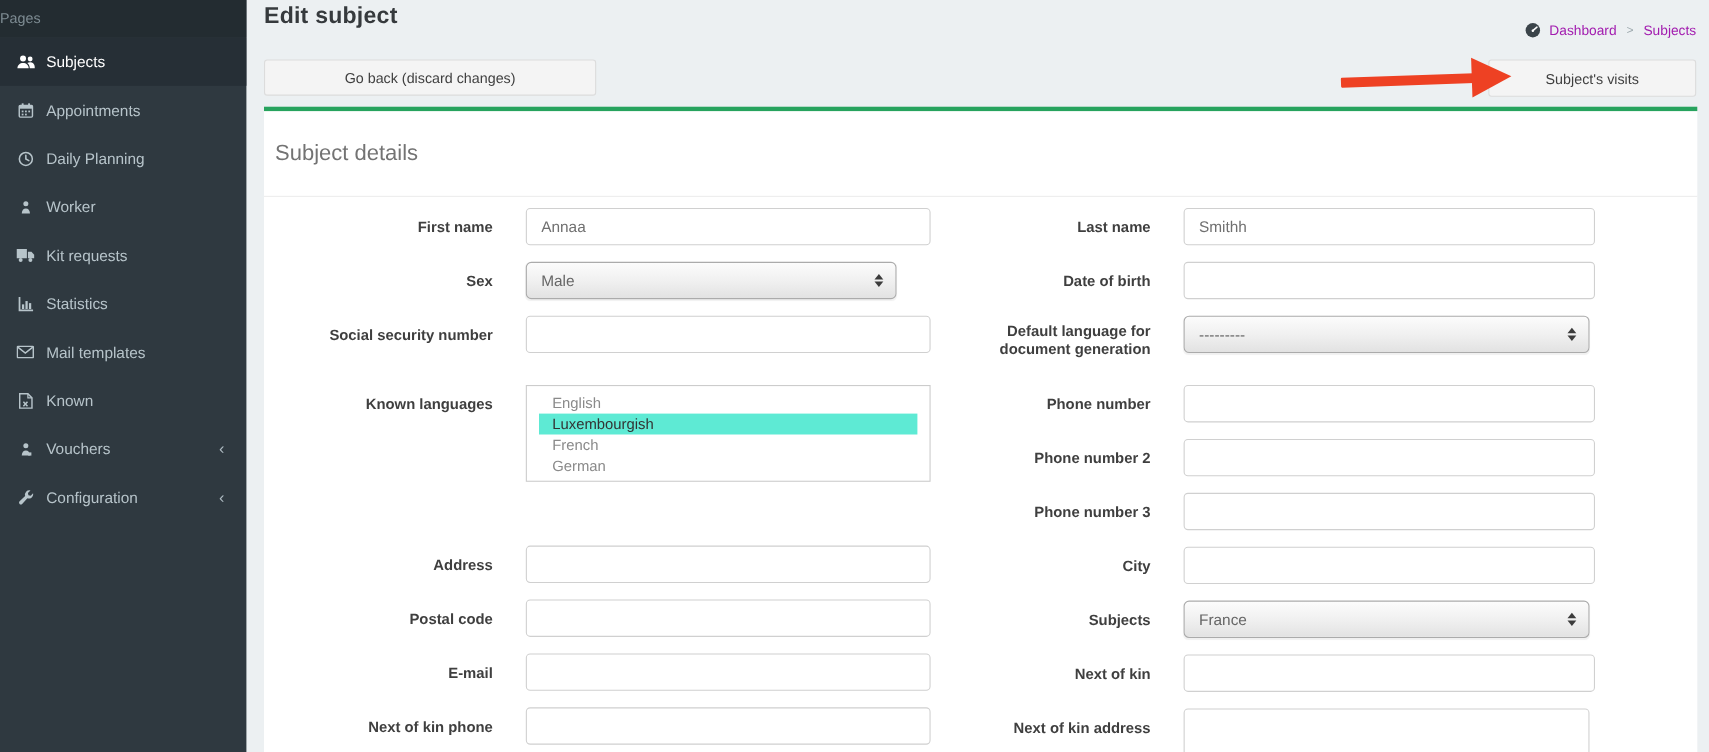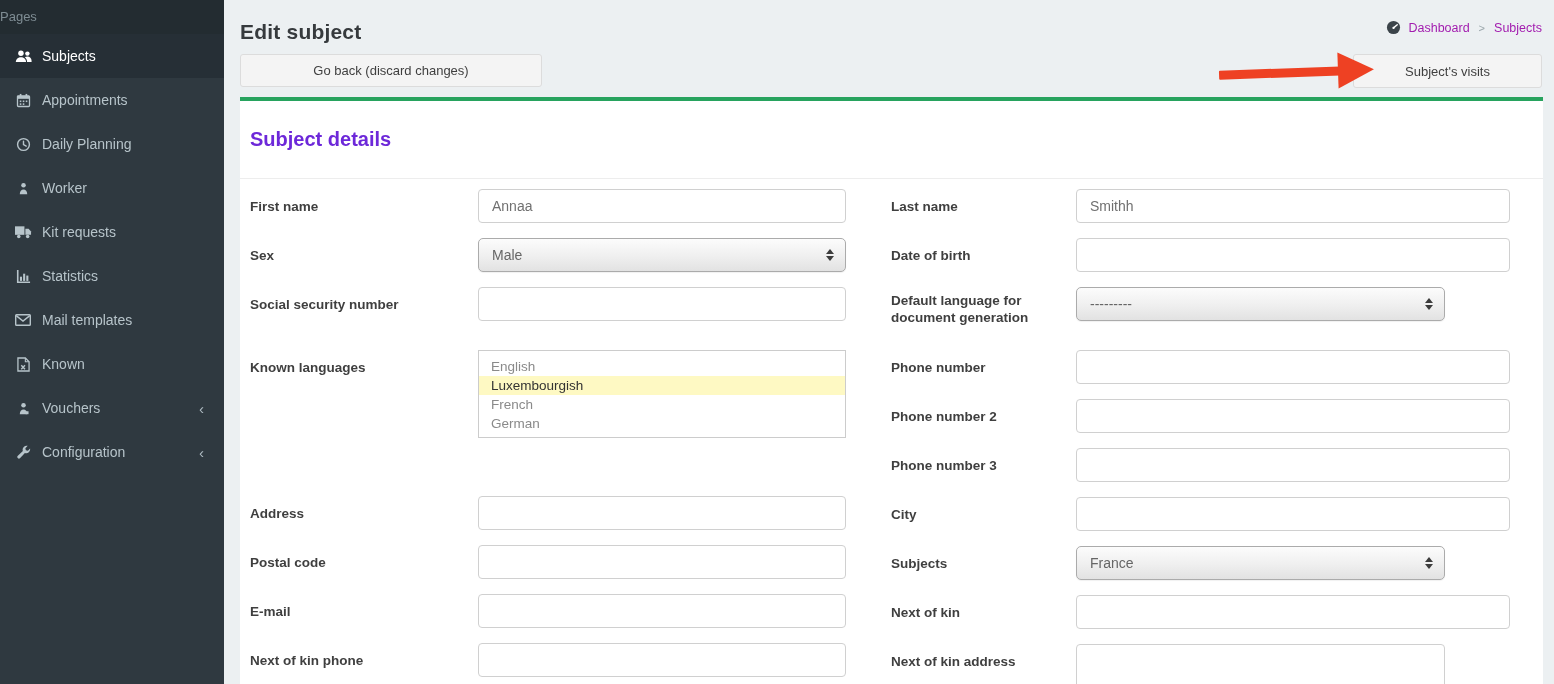--- a/index.html
+++ b/index.html
@@ -10,74 +10,74 @@
   .sidebar{position:absolute;left:0;top:0;width:224px;height:684px;background:#2f3940}
   .pages-header{height:34px;line-height:34px;background:#232c31;color:#7e8c93;font-size:13px;}
   .nav-item{height:44px;display:flex;align-items:center;padding-left:13px;color:#b7c4ca;font-size:14px;cursor:pointer}
   .nav-item.active{background:#262f36;color:#fff}
   .nav-item .ico{width:20px;height:18px;display:flex;align-items:center;justify-content:center;margin-right:9px;flex:0 0 20px}
   .nav-item svg{display:block}
   .nav-item .chev{margin-left:auto;margin-right:20px;font-size:15px;color:#aebbc2;line-height:1}
 
   
   .main{position:absolute;left:224px;top:0;right:0;height:684px}
-  .page-title{position:absolute;left:16px;top:20px;font-size:21px;font-weight:600;color:#363a3d;letter-spacing:.2px}
+  .page-title{position:absolute;left:16px;top:3px;font-size:21px;font-weight:600;color:#363a3d;letter-spacing:.2px}
   .breadcrumb{position:absolute;right:12px;top:20px;display:flex;align-items:center;font-size:12.5px;color:#454e54}
   .breadcrumb .bc-ico{margin-right:7px;display:flex;align-items:center}
   .breadcrumb a{color:#a21caf;text-decoration:none;cursor:pointer}
   .breadcrumb .sep{color:#9aa6ab;margin:0 9px;font-size:11px}
 
   .btn{box-sizing:border-box;background:#f4f4f4;border:1px solid #dcdcdc;border-radius:3px;
        font-size:13px;color:#3f3f3f;display:flex;align-items:center;justify-content:center;cursor:pointer}
   .btn-goback{position:absolute;left:16px;top:54px;width:302px;height:33px}
   .btn-visits{position:absolute;right:12px;top:54px;width:189px;height:34px}
 
   
   .arrow{position:absolute;left:995px;top:54px;width:155px;height:36px;transform:rotate(-2deg);pointer-events:none}
   .arrow .shaft{position:absolute;left:0;top:14px;width:122px;height:9px;background:#ee4123;border-radius:1px}
   .arrow .head{position:absolute;left:119px;top:0;width:0;height:0;
                border-top:18px solid transparent;border-bottom:18px solid transparent;border-left:36px solid #ee4123}
 
   
   .card{position:absolute;left:16px;right:11px;top:97px;height:860px;background:#fff;border-top:4px solid #27a35e}
   .card-header{padding:26px 10px 27px 10px;border-bottom:1px solid #ededed}
-  .card-title{font-size:20px;line-height:24px;color:#6d28d9;font-weight:700}
+  .card-title{font-size:20px;line-height:24px;color:#737373;font-weight:400}
 
   .form{display:flex;padding:10px 0 0 10px}
   .col-left{width:641px;flex:0 0 641px}
   .col-right{width:645px;flex:0 0 645px}
   .group{display:flex;align-items:flex-start;margin-bottom:15px;min-height:34px}
   .group.tall{min-height:48px}
   .group.langs{height:131px}
-  .lbl{box-sizing:border-box;padding-right:30px;padding-top:10px;
+  .lbl{box-sizing:border-box;text-align:right;padding-right:30px;padding-top:10px;
        font-size:13.5px;font-weight:700;color:#3f3f3f;line-height:1.25}
   .col-left .lbl{flex:0 0 228px;width:228px}
   .col-right .lbl{flex:0 0 185px;width:185px}
   .lbl.two-line{padding-top:6px}
 
   .inp{box-sizing:border-box;height:34px;border:1px solid #d0d0d0;border-radius:4px;background:#fff;
        padding:0 13px;font-size:14px;color:#707070;font-family:inherit;outline:none}
   .col-left .inp{width:368px}
-  .col-right .inp{width:434px}
+  .col-right .inp{width:374px}
 
   .sel{box-sizing:border-box;height:34px;border:1px solid #ababab;border-radius:5px;
        background:linear-gradient(180deg,#fcfcfc 0%,#efefef 55%,#e2e2e2 100%);
        display:flex;align-items:center;padding:0 11px 0 13px;font-size:14px;color:#666;cursor:pointer;
        box-shadow:0 1px 1px rgba(0,0,0,.06)}
-  .col-left .sel{width:368px}
+  .col-left .sel{width:337px}
   .col-right .sel{width:369px}
   .sel .val{flex:1}
   .sel-arrows{display:flex;flex-direction:column;align-items:center;gap:2px}
   .tri-up{width:0;height:0;border-left:4px solid transparent;border-right:4px solid transparent;border-bottom:5px solid #3c3c3c}
   .tri-down{width:0;height:0;border-left:4px solid transparent;border-right:4px solid transparent;border-top:5px solid #3c3c3c}
 
   .multiselect{box-sizing:border-box;width:368px;height:88px;border:1px solid #ccc;background:#fff;
-               padding:6px 0;overflow:hidden;cursor:pointer}
+               padding:6px 11px;overflow:hidden;cursor:pointer}
   .opt{height:19px;line-height:19px;padding:0 12px;font-size:13.5px;color:#8a8a8a}
-  .opt.selected{background:#fef9c3;color:#333}
+  .opt.selected{background:#5eead4;color:#333}
 
   .txtarea{box-sizing:border-box;width:369px;height:76px;border:1px solid #d0d0d0;border-radius:4px;
            background:#fff;padding:6px 13px;font-size:14px;color:#707070;font-family:inherit;resize:none;outline:none}
 </style>
 </head>
 <body>
 
 <div class="canvas">
 
   <nav class="sidebar">

